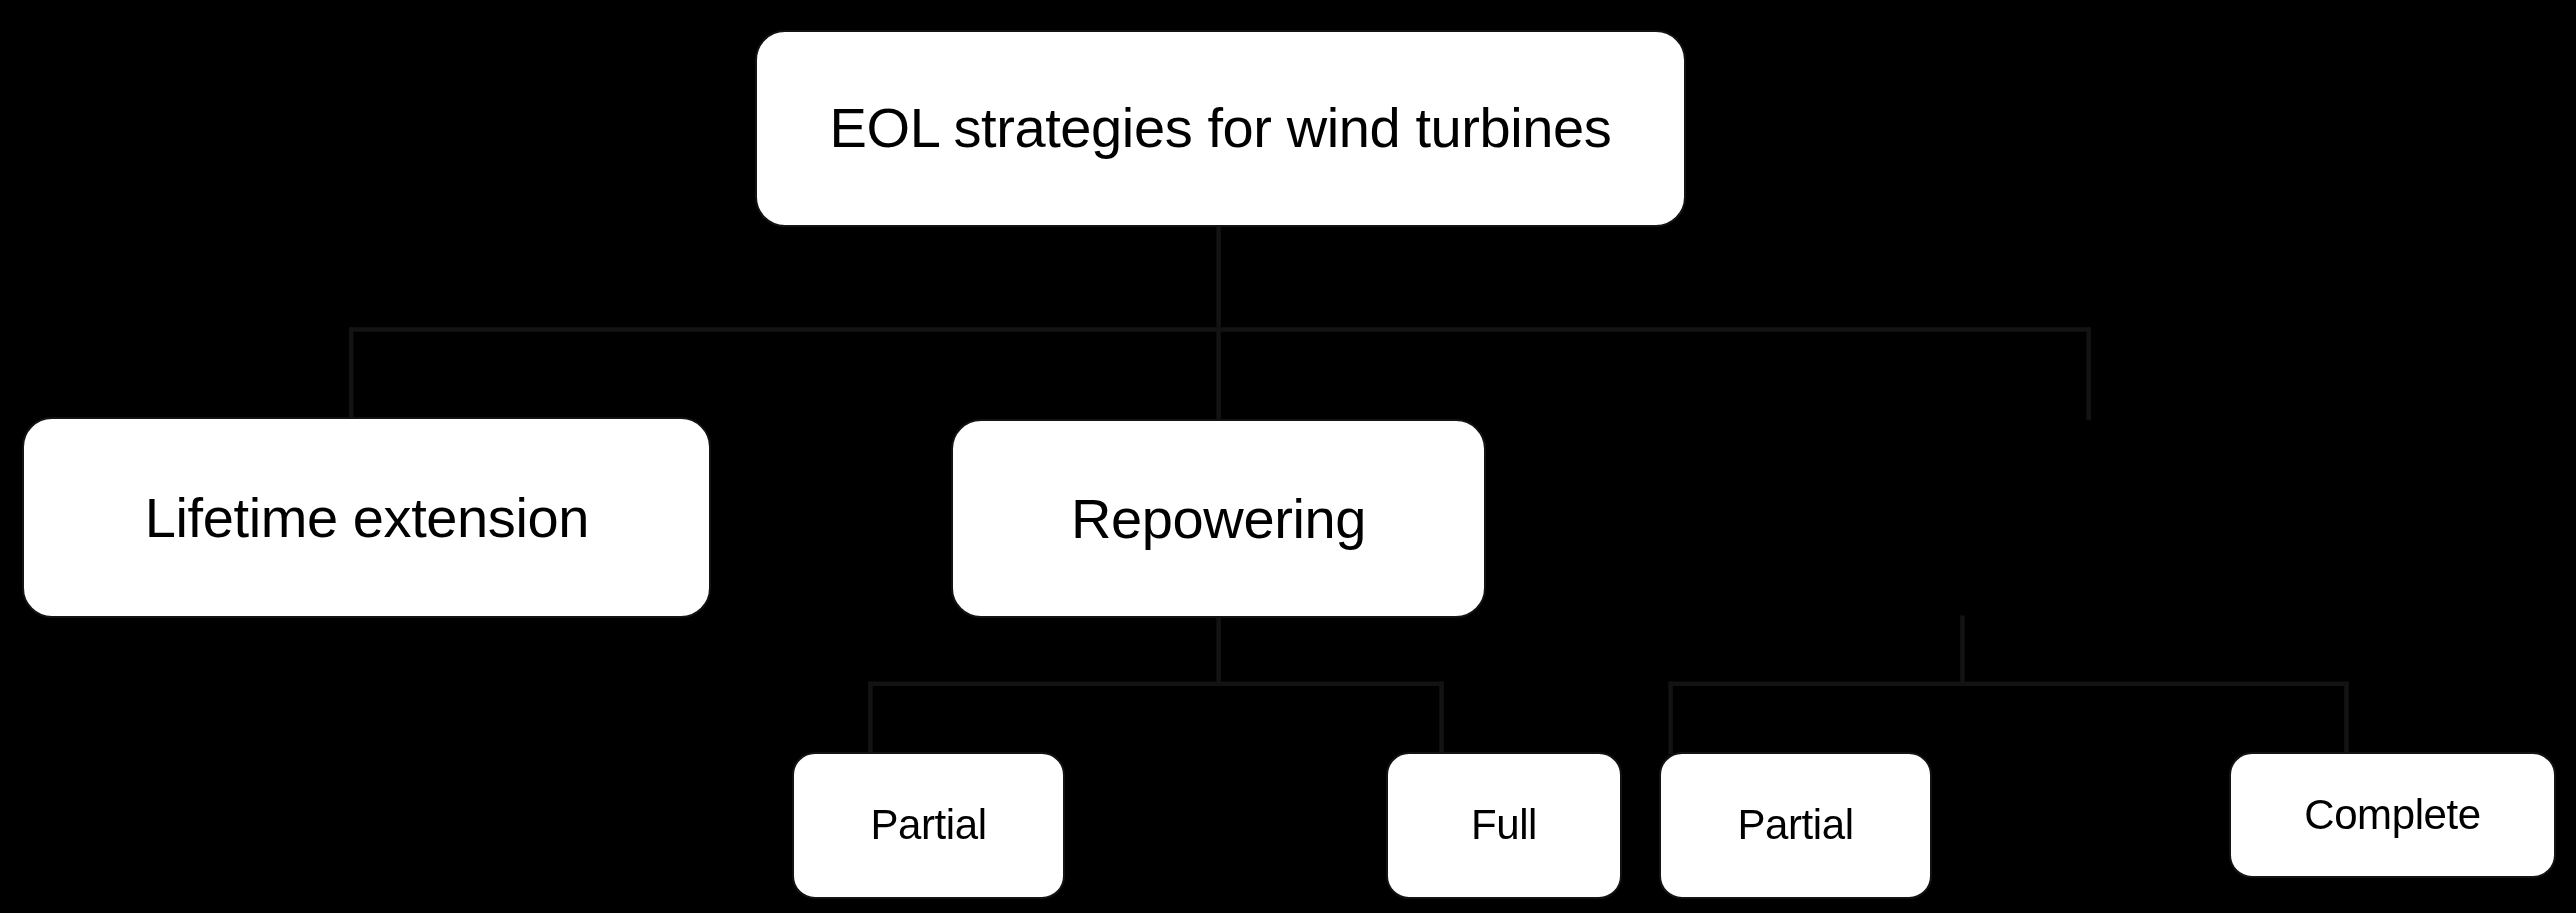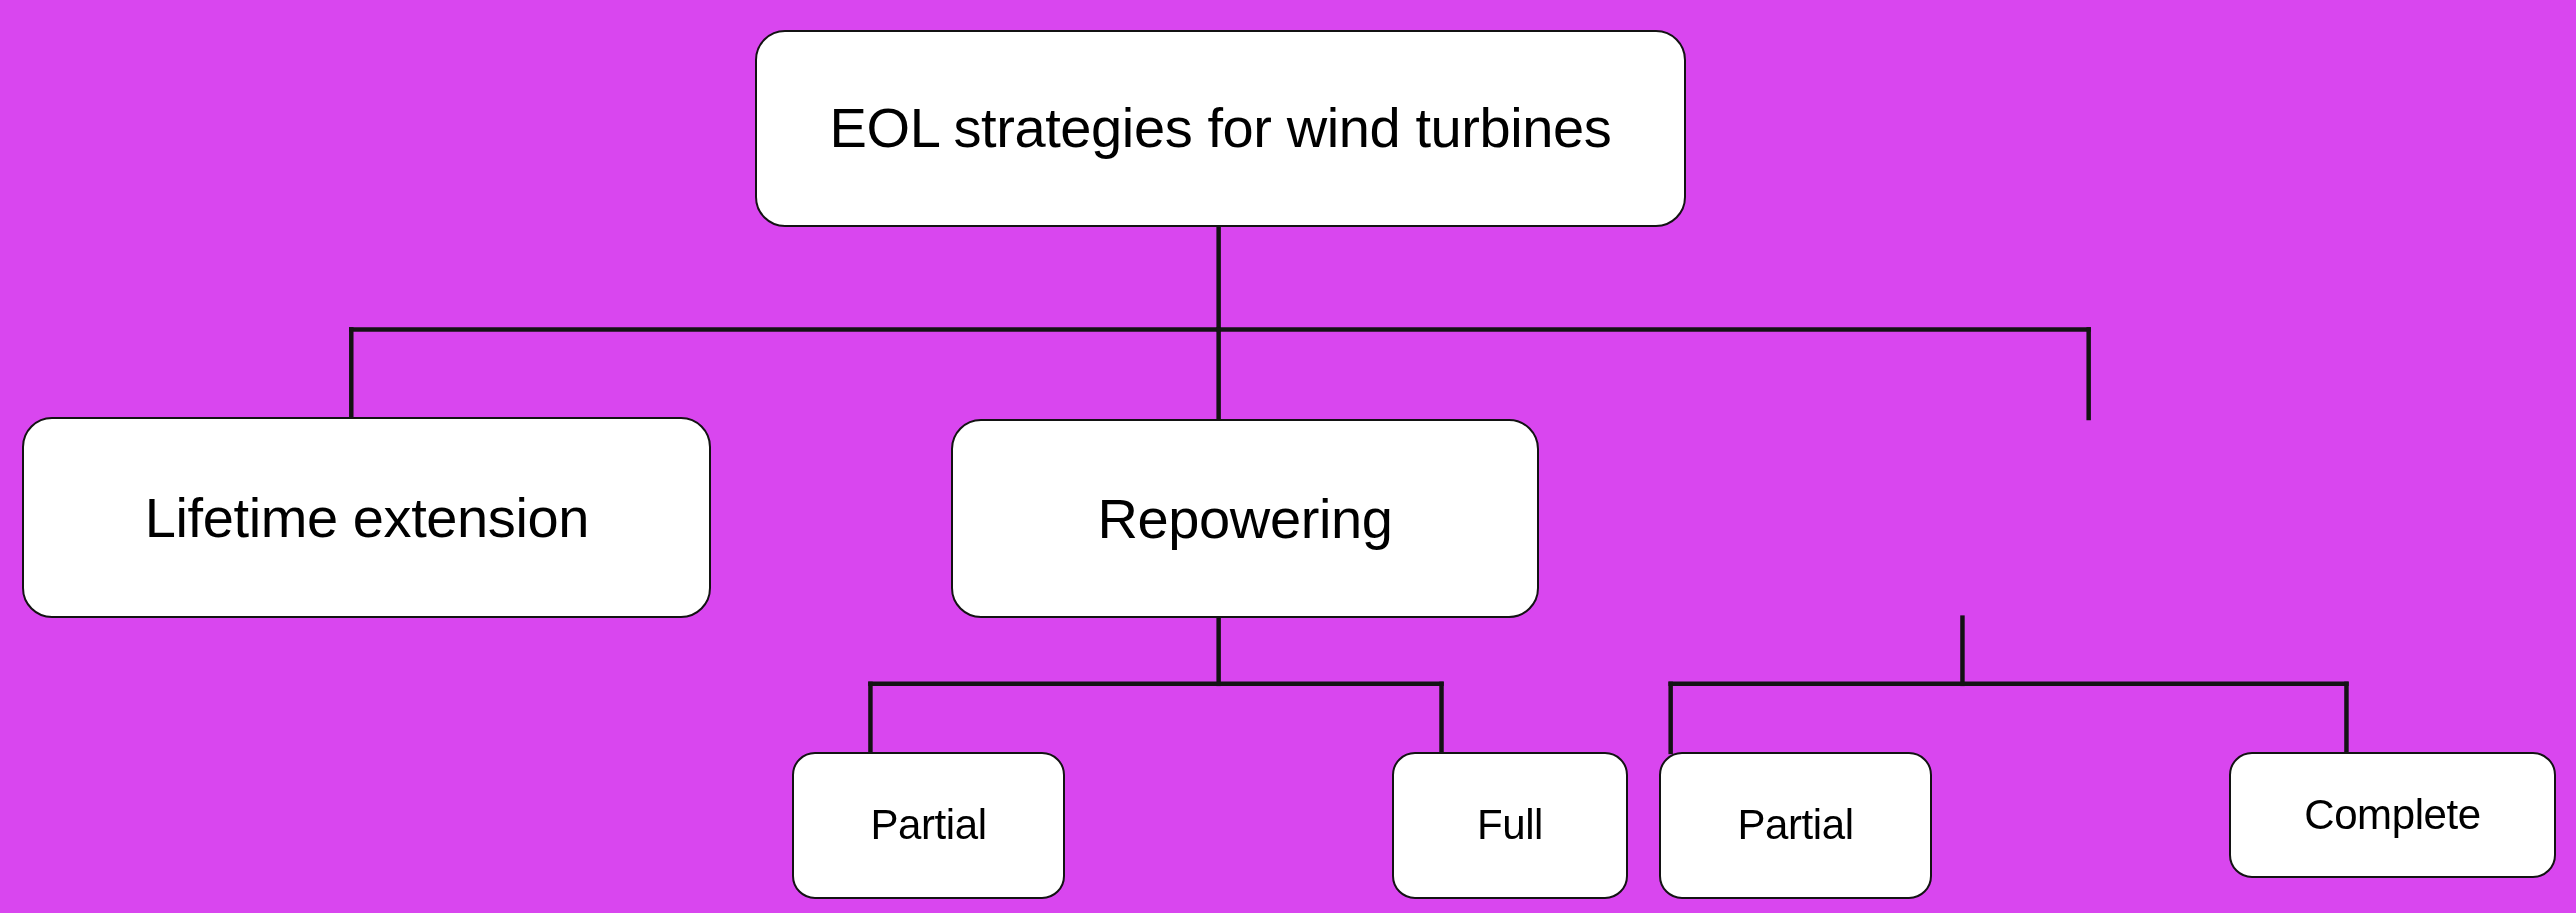--- a/index.html
+++ b/index.html
@@ -8,21 +8,21 @@
     padding: 0;
     background: #ffffff;
   }
   body {
     font-family: "Liberation Sans", sans-serif;
   }
   #diagram-root {
     position: relative;
     width: 2576px;
     height: 913px;
-    background: #d946ef;
+    background: #000000;
     overflow: hidden;
   }
   #diagram-svg {
     position: absolute;
     left: 0;
     top: 0;
     width: 2576px;
     height: 913px;
     display: block;
   }
@@ -82,30 +82,30 @@
   </svg>
 
   <div class="node-box lvl1" style="left:755px; top:29.5px; width:931px; height:197px;">
     <span class="node-label">EOL strategies for wind turbines</span>
   </div>
 
   <div class="node-box lvl2" style="left:22.4px; top:417px; width:689px; height:201px;">
     <span class="node-label">Lifetime extension</span>
   </div>
 
-  <div class="node-box lvl2" style="left:951px; top:419px; width:588px; height:199px;">
+  <div class="node-box lvl2" style="left:951px; top:419px; width:535px; height:199px;">
     <span class="node-label">Repowering</span>
   </div>
 
 
   <div class="node-box lvl3" style="left:792px; top:752px; width:273px; height:147px;">
     <span class="node-label">Partial</span>
   </div>
 
-  <div class="node-box lvl3" style="left:1386px; top:752px; width:236px; height:147px;margin-left:6px;">
+  <div class="node-box lvl3" style="left:1386px; top:752px; width:236px; height:147px;">
     <span class="node-label">Full</span>
   </div>
 
   <div class="node-box lvl3" style="left:1659px; top:752px; width:273px; height:147px;">
     <span class="node-label">Partial</span>
   </div>
 
   <div class="node-box lvl3" style="left:2229px; top:752px; width:327px; height:126px;">
     <span class="node-label">Complete</span>
   </div>

